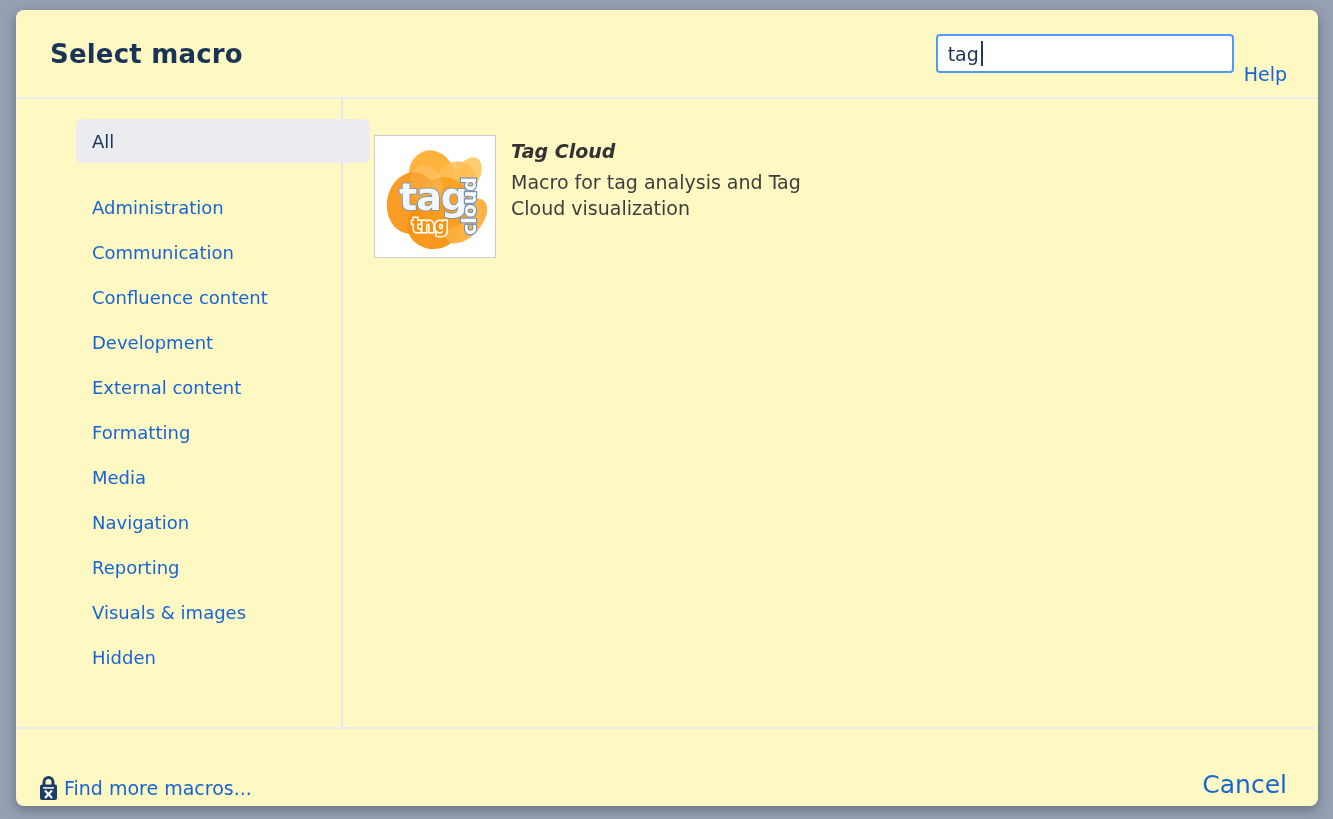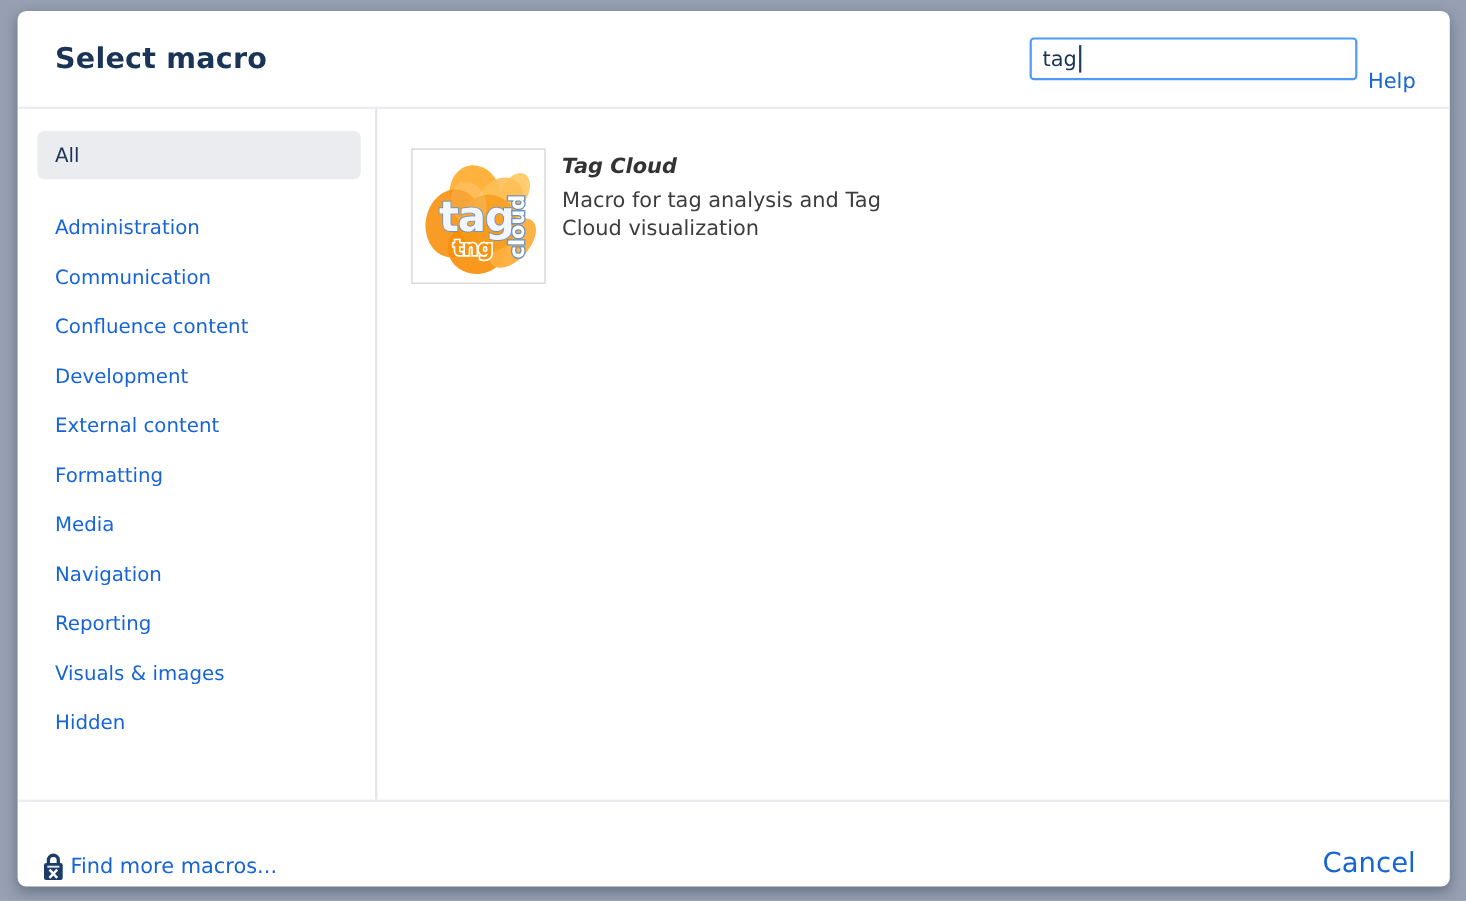--- a/index.html
+++ b/index.html
@@ -6,21 +6,21 @@
   html, body { width: 1333px; height: 819px; overflow: hidden; }
   body {
     background: #96a0b2;
     font-family: "DejaVu Sans", "Liberation Sans", sans-serif;
     position: relative;
   }
   .dialog {
     position: absolute;
     left: 16px; top: 10px;
     width: 1302px; height: 796px;
-    background: #ffffff;
+    background: #fef9c3;
     border-radius: 8px;
     box-shadow: 0 4px 12px rgba(20,30,50,0.35);
     display: flex;
     flex-direction: column;
     overflow: hidden;
   }
   
   .dlg-header {
     height: 89px;
     flex: 0 0 89px;
@@ -69,20 +69,21 @@
   .dlg-body {
     flex: 1 1 auto;
     display: flex;
     min-height: 0;
   }
   .sidebar {
     flex: 0 0 327px;
     width: 327px;
     border-right: 2px solid #e3e5e9;
     padding-top: 20px;
+    padding-left: 42px;
   }
   .cat-list { list-style: none; }
   .cat-item {
     height: 45px;
     display: flex;
     align-items: center;
   }
   .cat-item a {
     display: block;
     width: 100%;

